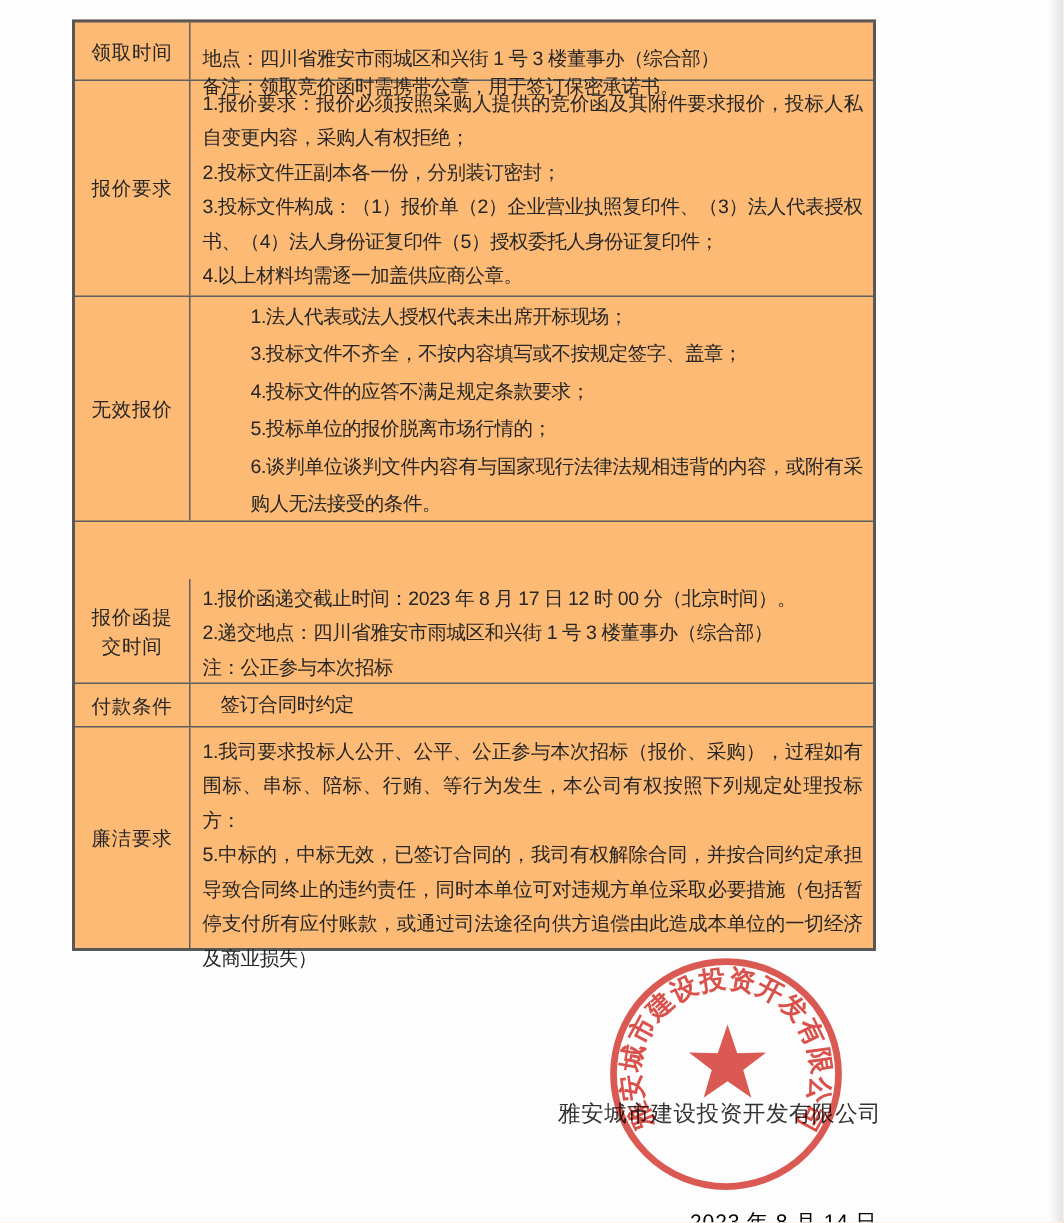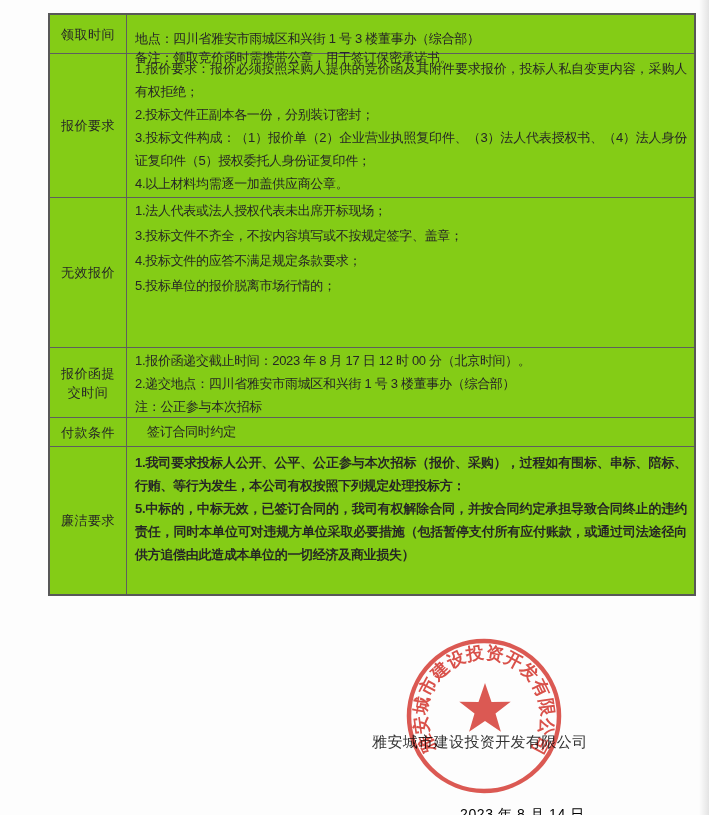--- a/index.html
+++ b/index.html
@@ -12,24 +12,24 @@
     font-family:"Liberation Sans","DejaVu Sans",sans-serif;
     color:#262626;
   }
   .scan-edge{
     position:absolute;top:0;right:0;width:10px;height:100%;
     background:linear-gradient(to right, rgba(0,0,0,0), rgba(0,0,0,0.10));
     pointer-events:none;
   }
   
   .tbl{
-    position:absolute;left:48px;top:13px;width:648px;
+    position:absolute;left:48px;top:13px;width:536px;
     border:2px solid #585858;
     box-sizing:border-box;
-    background:#84cc16;
+    background:#fdba74;
   }
   .row{display:flex;border-bottom:1px solid #5e5e5e;box-sizing:border-box;}
   .row:last-child{border-bottom:none;}
   .lab{
     width:77px;flex:0 0 77px;
     border-right:1px solid #5e5e5e;
     display:flex;align-items:center;justify-content:center;
     text-align:center;
     font-size:13px;line-height:19px;
     padding:0 6px;box-sizing:border-box;
@@ -38,24 +38,24 @@
   .con{
     flex:1;min-width:0;
     padding:1px 7px 0 8px;
     box-sizing:border-box;
     font-size:13px;
     letter-spacing:-0.3px;
   }
   .con p{margin:0;text-align:justify;}
   .r1{height:39px;}  .r1 .con{line-height:19px;padding-top:14px;}
   .r2{height:144px;} .r2 .con{line-height:23px;padding-top:3px;}
-  .r3{height:150px;} .r3 .con{line-height:25px;padding-top:0px;}
-  .r4{height:70px;}  .r4 .con{line-height:23px;padding-top:1px;}
+  .r3{height:150px;} .r3 .con{line-height:25px;padding-top:0px;margin-left:32px;}
+  .r4{height:70px;margin-top:38px;}  .r4 .con{line-height:23px;padding-top:1px;}
   .r5{height:29px;gap:12px;}  .r5 .con{line-height:26px;}
-  .r6{height:147px;} .r6 .con{line-height:23px;padding-top:4px;font-weight:bold;}
+  .r6{height:147px;} .r6 .con{line-height:23px;padding-top:4px;}
   
   .company{
     position:absolute;left:372px;top:733px;
     font-size:15px;letter-spacing:0.4px;color:#333;
     white-space:nowrap;
   }
   .sigdate{
     position:absolute;left:460px;top:762px;
     font-size:14px;letter-spacing:0.6px;color:#000000;
     white-space:nowrap;
@@ -96,20 +96,21 @@
       </div>
     </div>
 
     <div class="row r3">
       <div class="lab">无效报价</div>
       <div class="con">
         <p>1.法人代表或法人授权代表未出席开标现场；</p>
         <p>3.投标文件不齐全，不按内容填写或不按规定签字、盖章；</p>
         <p>4.投标文件的应答不满足规定条款要求；</p>
         <p>5.投标单位的报价脱离市场行情的；</p>
+        <p>6.谈判单位谈判文件内容有与国家现行法律法规相违背的内容，或附有采购人无法接受的条件。</p>
       </div>
     </div>
 
     <div class="row r4">
       <div class="lab">报价函提交时间</div>
       <div class="con">
         <p>1.报价函递交截止时间：2023 年 8 月 17 日  12 时 00 分（北京时间）。</p>
         <p>2.递交地点：四川省雅安市雨城区和兴街 1 号 3 楼董事办（综合部）</p>
         <p>注：公正参与本次招标</p>
       </div>

